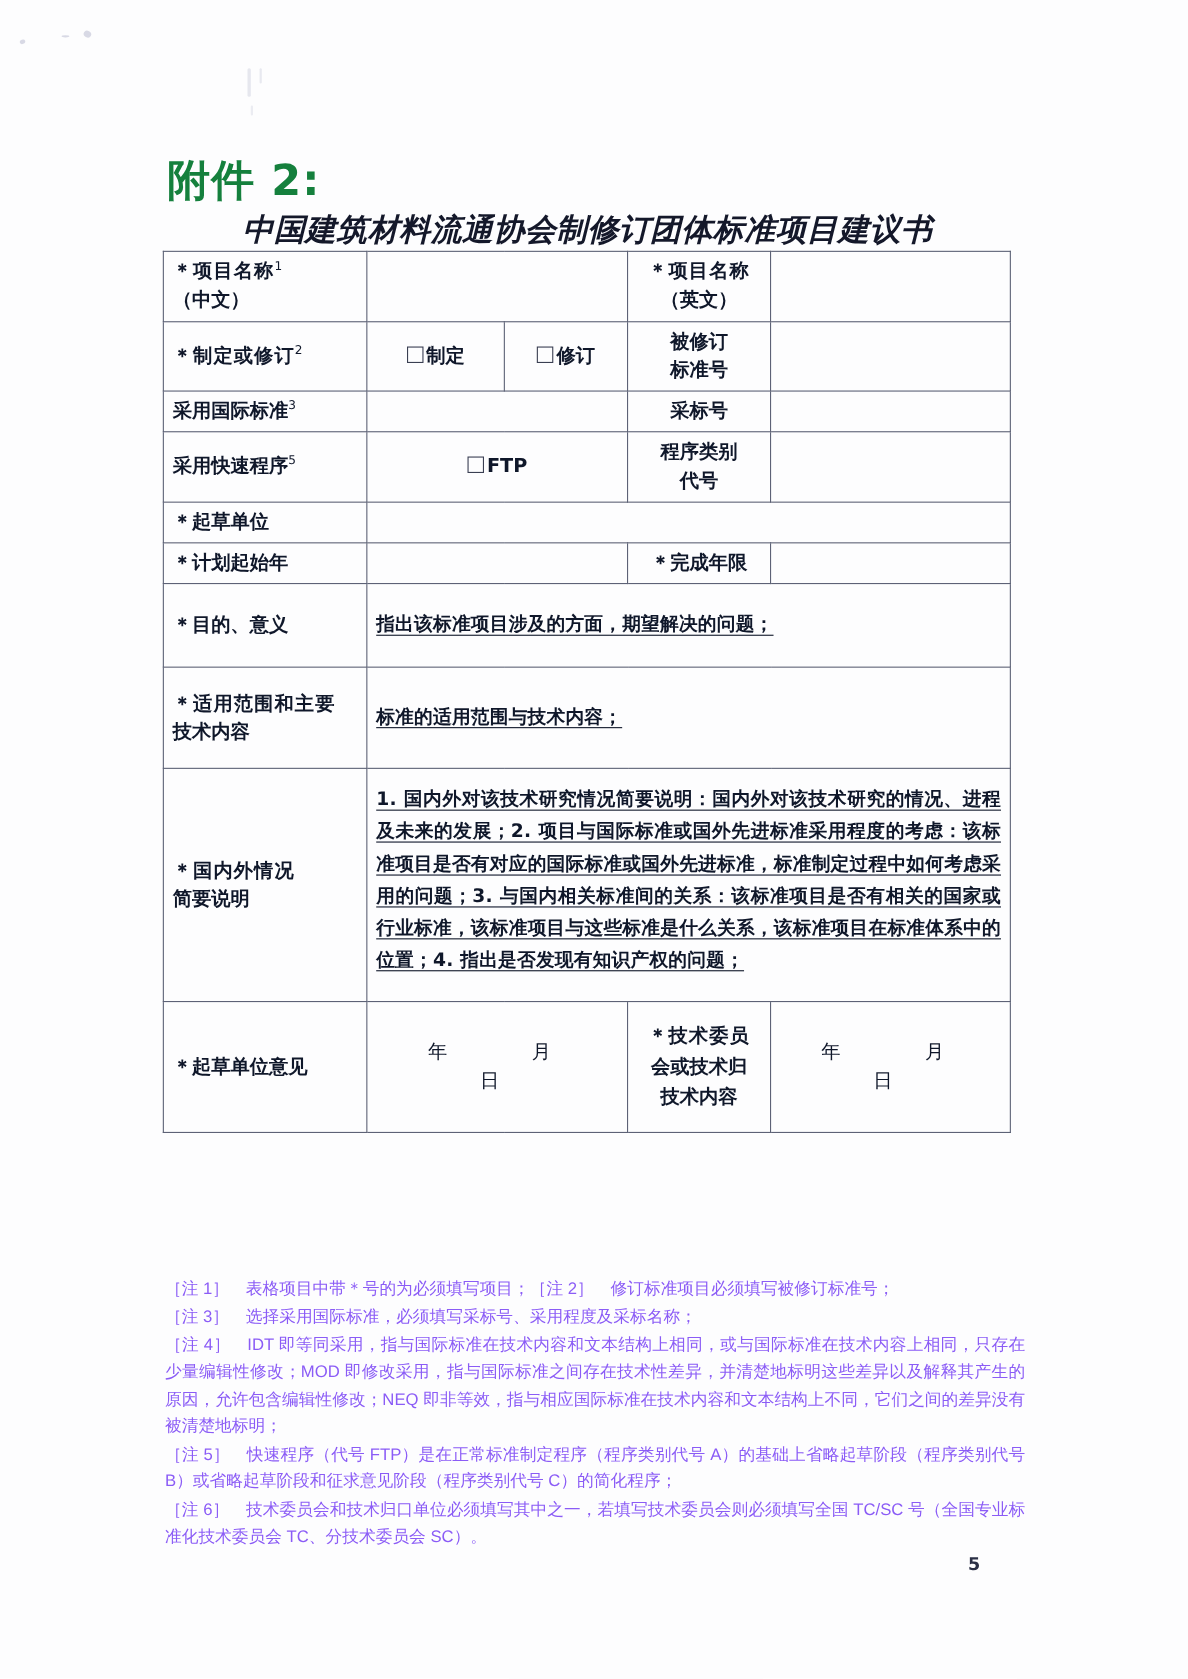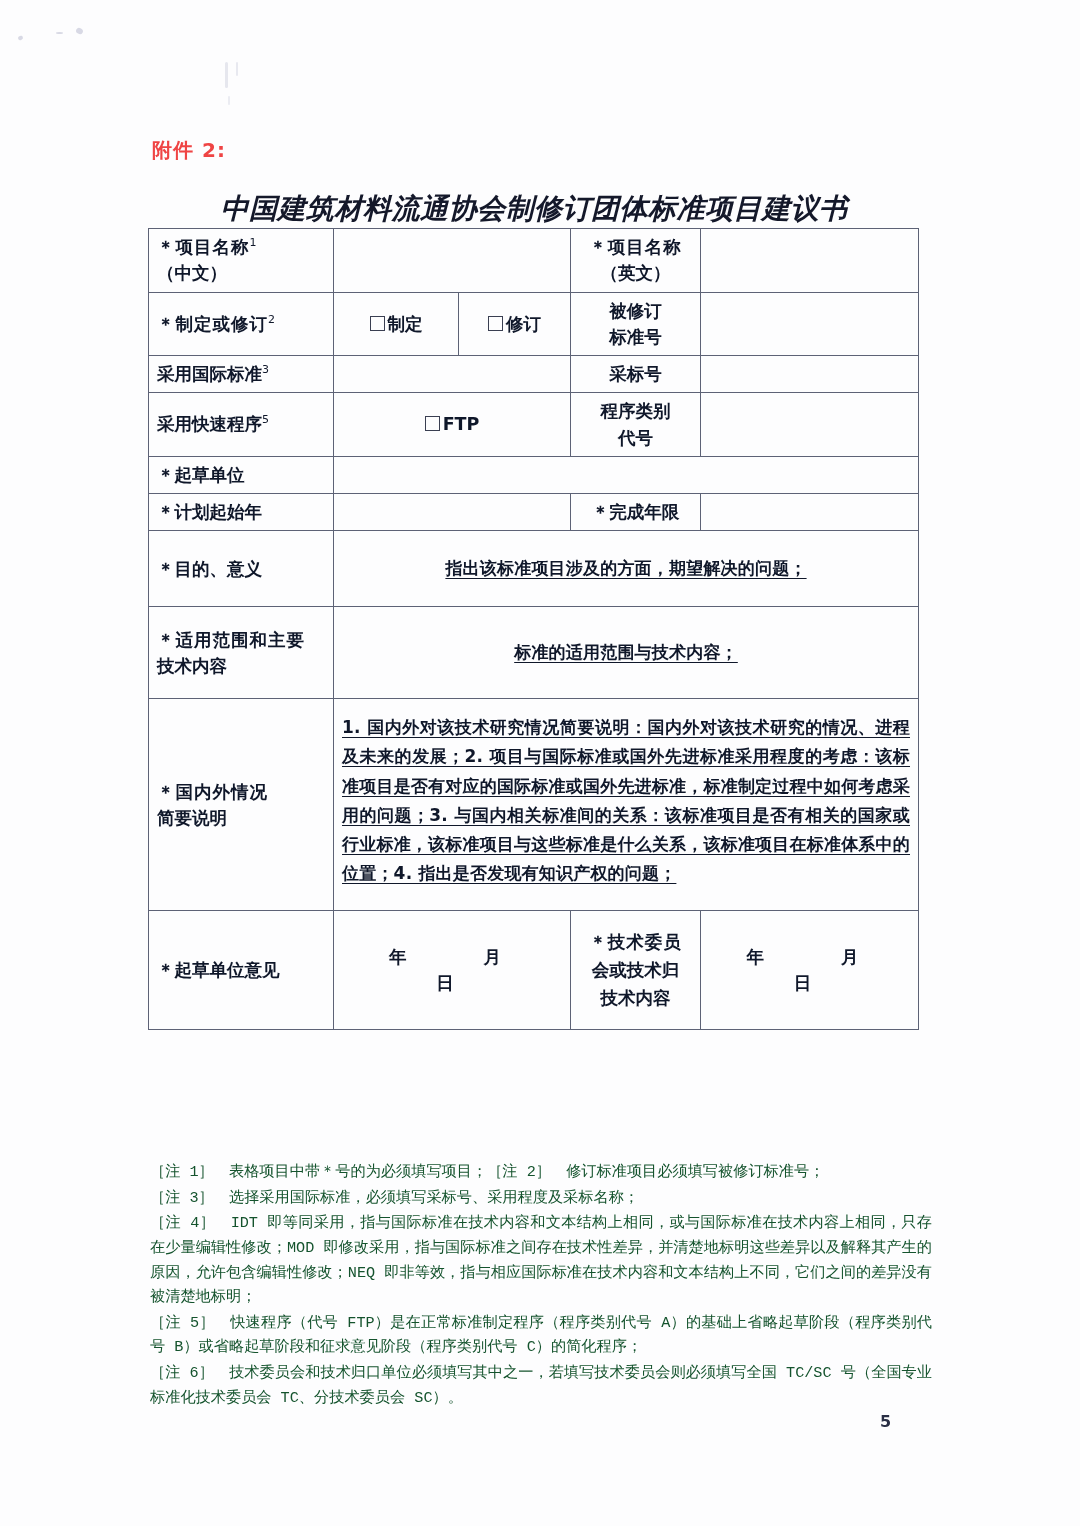--- a/index.html
+++ b/index.html
@@ -31,25 +31,25 @@
   .sp2 { left: 56px;  top: 32px;  width: 7px;  height: 2px; }
   .sp3 { left: 76px;  top: 28px;  width: 7px;  height: 6px; transform: rotate(30deg); }
   .sp4 { left: 225px; top: 62px;  width: 3px;  height: 26px; border-radius: 2px; opacity:.35;}
   .sp5 { left: 236px; top: 62px;  width: 2px;  height: 14px; border-radius: 2px; opacity:.3;}
   .sp6 { left: 228px; top: 96px;  width: 2px;  height: 9px;  border-radius: 2px; opacity:.25;}
 
   .attachment {
     position: absolute;
     left: 152px;
     top: 137px;
-    font-size: 20px;
+    font-size: 39px;
     font-weight: 700;
     letter-spacing: 1px;
     font-family: "DejaVu Sans", "Liberation Sans", sans-serif;
-    color: #ef4444;
+    color: #15803d;
   }
   .doc-title {
     position: absolute;
     left: 148px;
     top: 190px;
     width: 772px;
     text-align: center;
     font-size: 28px;
     font-weight: 700;
     letter-spacing: .5px;
@@ -100,46 +100,45 @@
 
   .filled {
     font-weight: 700;
     text-decoration: underline;
     text-underline-offset: 4px;
     text-decoration-thickness: 1.4px;
     font-size: 17px;
     line-height: 1.72;
     display: block;
     letter-spacing: .2px;
-    text-align: center;
   }
   td.content-cell { padding: 10px 10px 10px 10px; vertical-align: middle; }
   td.content-cell.tall { vertical-align: top; }
 
   .ymd {
     display: inline-block;
     letter-spacing: 14px;
-    font-weight: 700;
+    font-weight: 400;
   }
   td.sign {
     height: 108px;
     vertical-align: bottom;
     text-align: center;
     padding-bottom: 14px;
   }
 
   .notes {
     position: absolute;
     left: 150px;
     top: 1160px;
     width: 782px;
     font-size: 15.2px;
     line-height: 1.62;
-    font-family: Liberation Mono, monospace;
-    color: #14532d;
+    font-family: Liberation Sans, sans-serif;
+    color: #8b5cf6;
     text-align: justify;
   }
   .notes p { margin: 0 0 1px 0; }
 
   .pageno {
     position: absolute;
     left: 880px;
     top: 1412px;
     font-size: 16px;
     font-weight: 700;

